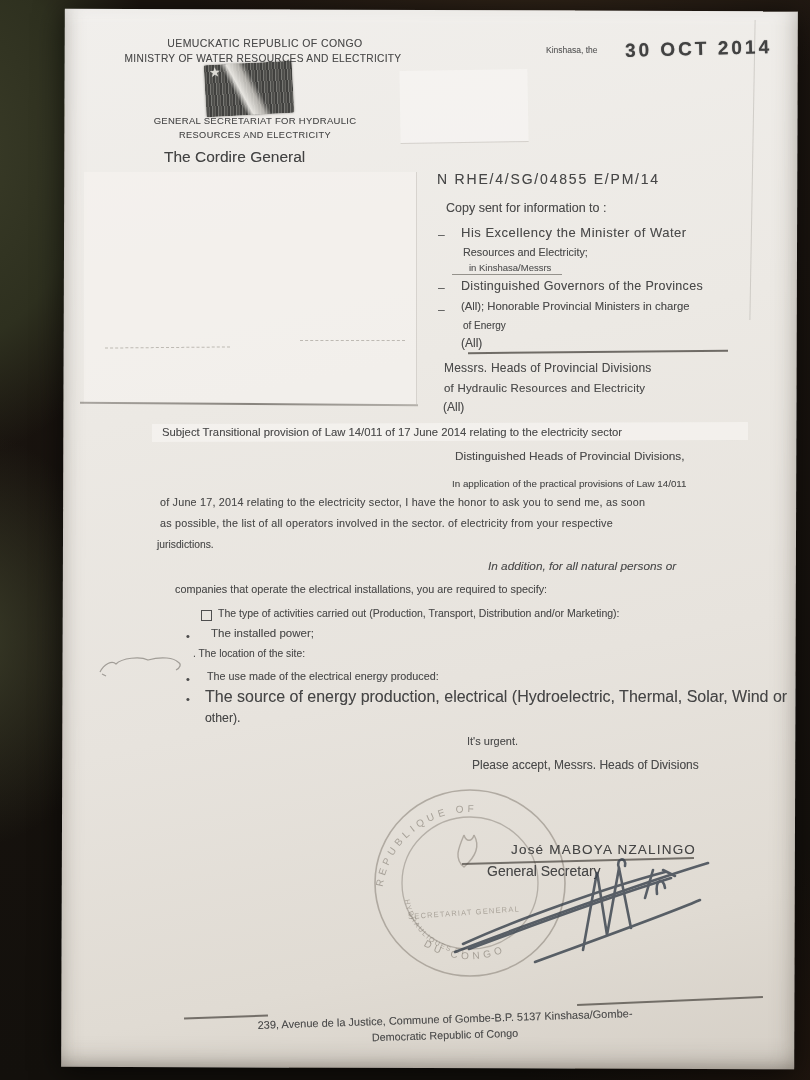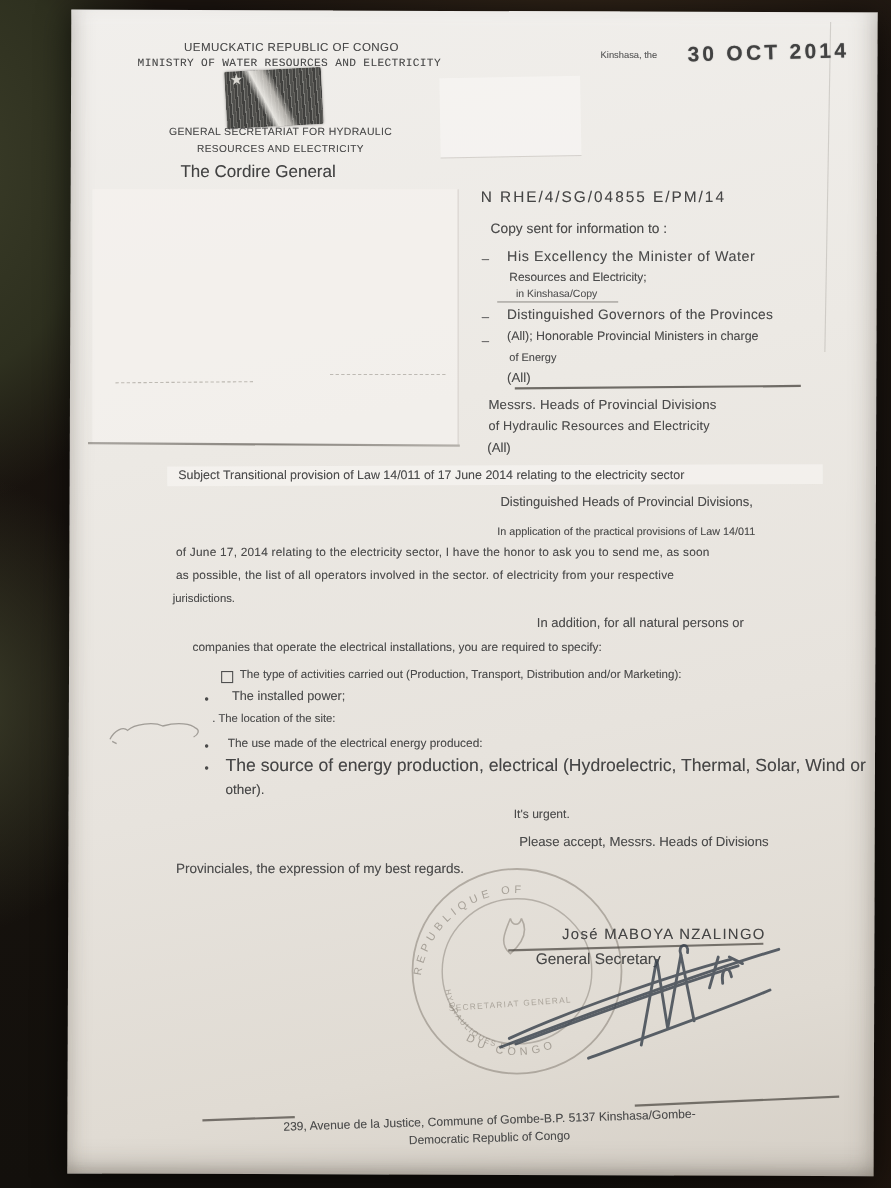--- a/index.html
+++ b/index.html
@@ -75,21 +75,21 @@
   <div class="patch" style="left:84px; top:172px; width:332px; height:232px; background:rgba(246,244,240,0.6); border-right:1px solid rgba(130,124,114,0.25);"></div>
   <div class="patch" style="left:80px; top:403px; width:338px; height:2px; transform:rotate(0.4deg); background:linear-gradient(90deg, rgba(80,75,68,0.45), rgba(80,75,68,0.65), rgba(80,75,68,0.35));"></div>
   <div class="patch" style="left:105px; top:347px; width:125px; border-top:1px dashed rgba(110,104,96,0.4); transform:rotate(-0.5deg);"></div>
   <div class="patch" style="left:300px; top:340px; width:105px; border-top:1px dashed rgba(110,104,96,0.4);"></div>
 
   <div class="patch" style="left:400px; top:70px; width:128px; height:72px; background:rgba(250,248,245,0.55); border-bottom:1px solid rgba(140,134,124,0.3); transform:rotate(-1deg);"></div>
 
   <div class="patch" style="left:752px; top:20px; width:1px; height:300px; background:rgba(140,135,128,0.3); transform:rotate(1deg);"></div>
 
   <div class="t" style="left:120px; top:37px; width:290px; text-align:center; font-size:10.5px; letter-spacing:0.4px;">UEMUCKATIC REPUBLIC OF CONGO</div>
-  <div class="t" style="left:113px; top:53px; width:300px; text-align:center; font-size:10.2px; letter-spacing:0.3px;font-family:Liberation Mono, monospace;">MINISTRY OF WATER RESOURCES AND ELECTRICITY</div>
+  <div class="t" style="left:113px; top:53px; width:300px; text-align:center; font-size:10.2px; letter-spacing:0.3px;">MINISTRY OF WATER RESOURCES AND ELECTRICITY</div>
 
   <div class="flag">
     <span class="tex"></span>
     <span class="stripe"></span>
     <span class="star">★</span>
   </div>
 
   <div class="t" style="left:115px; top:115px; width:280px; text-align:center; font-size:9.5px; letter-spacing:0.3px;">GENERAL SECRETARIAT FOR HYDRAULIC</div>
   <div class="t" style="left:115px; top:130px; width:280px; text-align:center; font-size:9.2px; letter-spacing:0.4px;">RESOURCES AND ELECTRICITY</div>
   <div class="t" style="left:164px; top:148px; font-size:15.5px; color:#424242;">The Cordire General</div>
@@ -97,21 +97,21 @@
   <div class="t" style="left:546px; top:45px; font-size:8.5px; color:#5a5a5a;">Kinshasa, the</div>
   <div class="t stamp-date" style="left:625px; top:38px; font-size:19px;">30 OCT 2014</div>
 
   <div class="t" style="left:437px; top:171px; font-size:14px; letter-spacing:1.8px; color:#474747;">N RHE/4/SG/04855 E/PM/14</div>
 
   <div class="t" style="left:446px; top:201px; font-size:12.5px;">Copy sent for information to :</div>
 
   <div class="t" style="left:438px; top:228px; font-size:12px; color:#5a5a5a;">–</div>
   <div class="t" style="left:461px; top:225px; font-size:13px; letter-spacing:0.5px;">His Excellency the Minister of Water</div>
   <div class="t" style="left:463px; top:246px; font-size:10.8px;">Resources and Electricity;</div>
-  <div class="t" style="left:469px; top:262px; font-size:9.5px; color:#555;">in Kinshasa/Copy</div>
+  <div class="t" style="left:469px; top:262px; font-size:9.5px; color:#555;">in Kinshasa/Messrs</div>
   <div class="rule" style="left:452px; top:274px; width:110px; height:1px; background:rgba(90,86,80,0.6);"></div>
 
   <div class="t" style="left:438px; top:281px; font-size:12px; color:#5a5a5a;">–</div>
   <div class="t" style="left:461px; top:279px; font-size:12.5px; letter-spacing:0.3px;">Distinguished Governors of the Provinces</div>
 
   <div class="t" style="left:438px; top:303px; font-size:12px; color:#5a5a5a;">–</div>
   <div class="t" style="left:461px; top:300px; font-size:11.3px;">(All); Honorable Provincial Ministers in charge</div>
   <div class="t" style="left:463px; top:320px; font-size:10px;">of Energy</div>
   <div class="t" style="left:461px; top:336px; font-size:12px;">(All)</div>
   <div class="rule" style="left:468px; top:351px; width:260px; height:2px; transform:rotate(-0.5deg); background:rgba(70,66,60,0.75);"></div>
@@ -123,41 +123,40 @@
   <div class="patch" style="left:152px; top:423px; width:596px; height:18px; background:rgba(252,250,247,0.5); transform:rotate(-0.2deg);"></div>
   <div class="t" style="left:162px; top:426px; font-size:11.3px;">Subject Transitional provision of Law 14/011 of 17 June 2014 relating to the electricity sector</div>
 
   <div class="t" style="left:455px; top:449px; font-size:11.8px;">Distinguished Heads of Provincial Divisions,</div>
 
   <div class="t" style="left:452px; top:478px; font-size:9.8px;">In application of the practical provisions of Law 14/011</div>
   <div class="t" style="left:160px; top:496px; font-size:10.8px; letter-spacing:0.2px;">of June 17, 2014 relating to the electricity sector, I have the honor to ask you to send me, as soon</div>
   <div class="t" style="left:160px; top:517px; font-size:10.8px; letter-spacing:0.2px;">as possible, the list of all operators involved in the sector. of electricity from your respective</div>
   <div class="t" style="left:157px; top:539px; font-size:10.3px;">jurisdictions.</div>
 
-  <div class="t" style="left:488px; top:559px; font-size:11.8px;">In addition, for all natural persons or</div>
+  <div class="t" style="left:488px; top:559px; font-size:11.8px;font-style:italic;">In addition, for all natural persons or</div>
   <div class="t" style="left:175px; top:583px; font-size:10.8px;">companies that operate the electrical installations, you are required to specify:</div>
 
   <span class="checkbox" style="left:201px; top:610px;"></span>
   <div class="t" style="left:218px; top:607px; font-size:10.5px;">The type of activities carried out (Production, Transport, Distribution and/or Marketing):</div>
 
   <div class="t" style="left:186px; top:630px; font-size:11px;">•</div>
   <div class="t" style="left:211px; top:627px; font-size:11.5px;">The installed power;</div>
 
   <div class="t" style="left:193px; top:648px; font-size:10.3px;">. The location of the site:</div>
 
   <div class="t" style="left:186px; top:673px; font-size:11px;">•</div>
   <div class="t" style="left:207px; top:670px; font-size:10.8px;">The use made of the electrical energy produced:</div>
 
   <div class="t" style="left:186px; top:693px; font-size:11px;">•</div>
   <div class="t" style="left:205px; top:688px; font-size:16px; color:#454545;">The source of energy production, electrical (Hydroelectric, Thermal, Solar, Wind or</div>
   <div class="t" style="left:205px; top:711px; font-size:12.3px; color:#454545;">other).</div>
 
   <div class="t" style="left:467px; top:735px; font-size:11px;">It's urgent.</div>
   <div class="t" style="left:472px; top:758px; font-size:12px;">Please accept, Messrs. Heads of Divisions</div>
-  <div class="t" style="left:160px; top:783px; font-size:12.3px;">Provinciales, the expression of my best regards.</div>
 
   <svg style="position:absolute; left:352px; top:783px;" width="240" height="208" viewBox="0 0 240 208">
     <defs>
       <path id="arcTop" d="M 30,115 A 88,86 0 1 1 206,115" fill="none"></path>
       <path id="arcBottom" d="M 36,112 A 84,82 0 0 0 200,112" fill="none"></path>
       <path id="arcInner" d="M 52,108 A 66,64 0 0 0 162,155" fill="none"></path>
     </defs>
     <ellipse cx="118" cy="100" rx="95" ry="93" fill="none" stroke="rgba(125,118,108,0.5)" stroke-width="1.6"></ellipse>
     <ellipse cx="118" cy="100" rx="68" ry="66" fill="none" stroke="rgba(125,118,108,0.45)" stroke-width="1.3"></ellipse>
     <path d="M112,52 C106,66 102,76 112,84 C120,77 130,66 122,52 M112,52 C114,59 120,59 122,52" fill="none" stroke="rgba(125,118,108,0.5)" stroke-width="1.4"></path>

